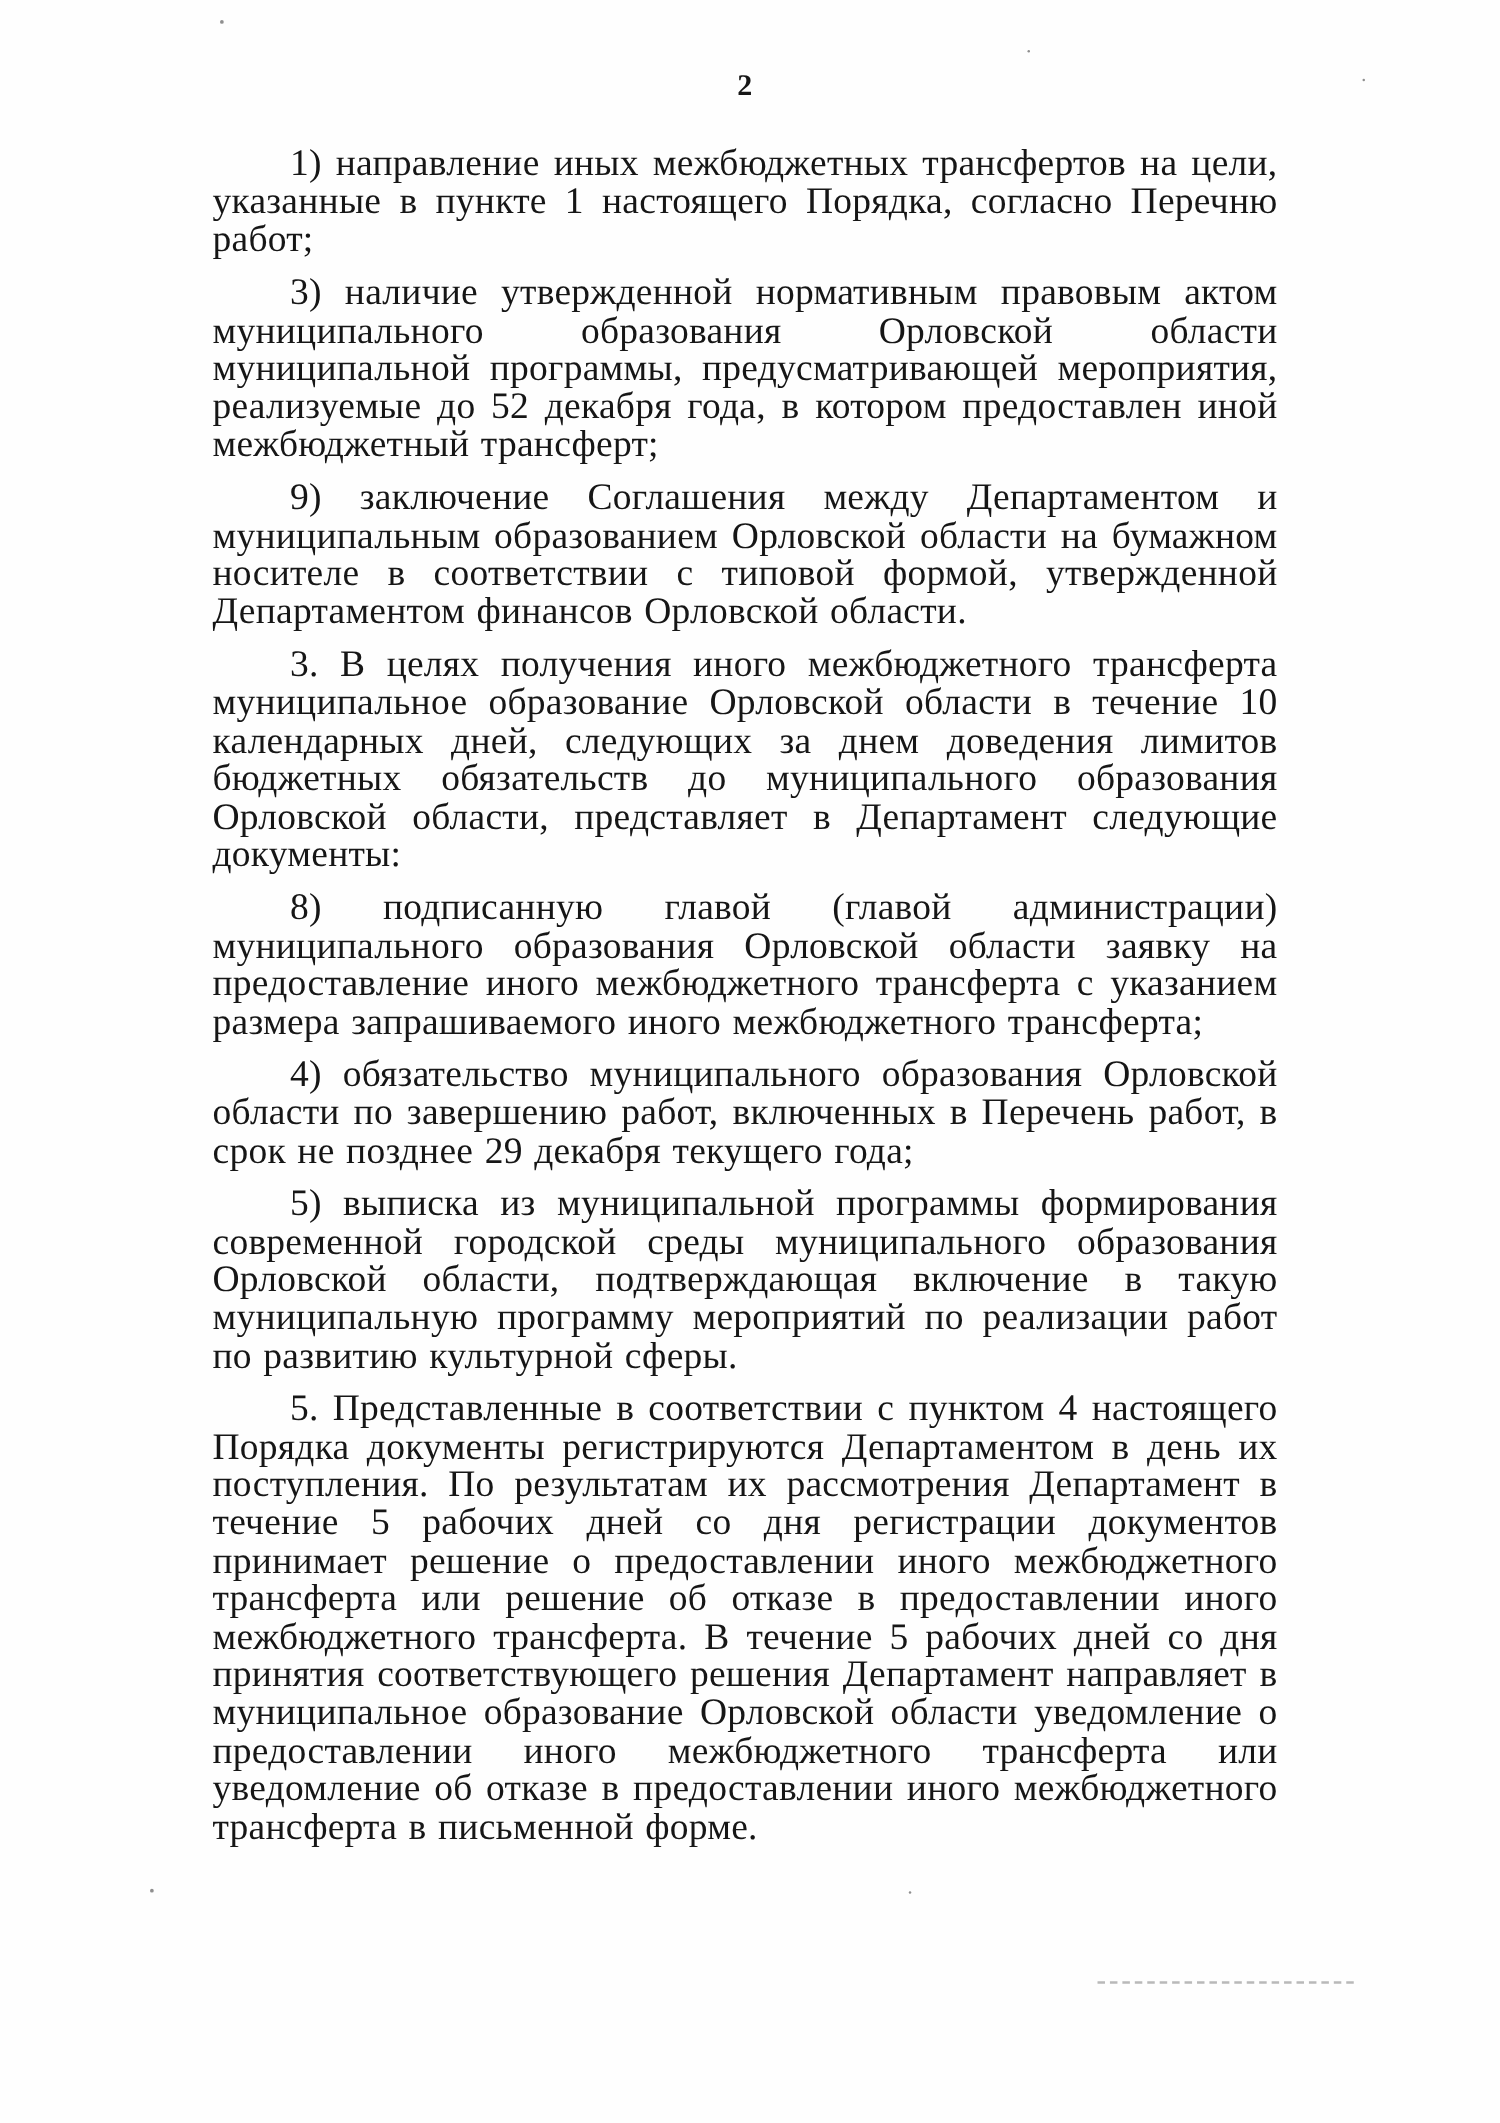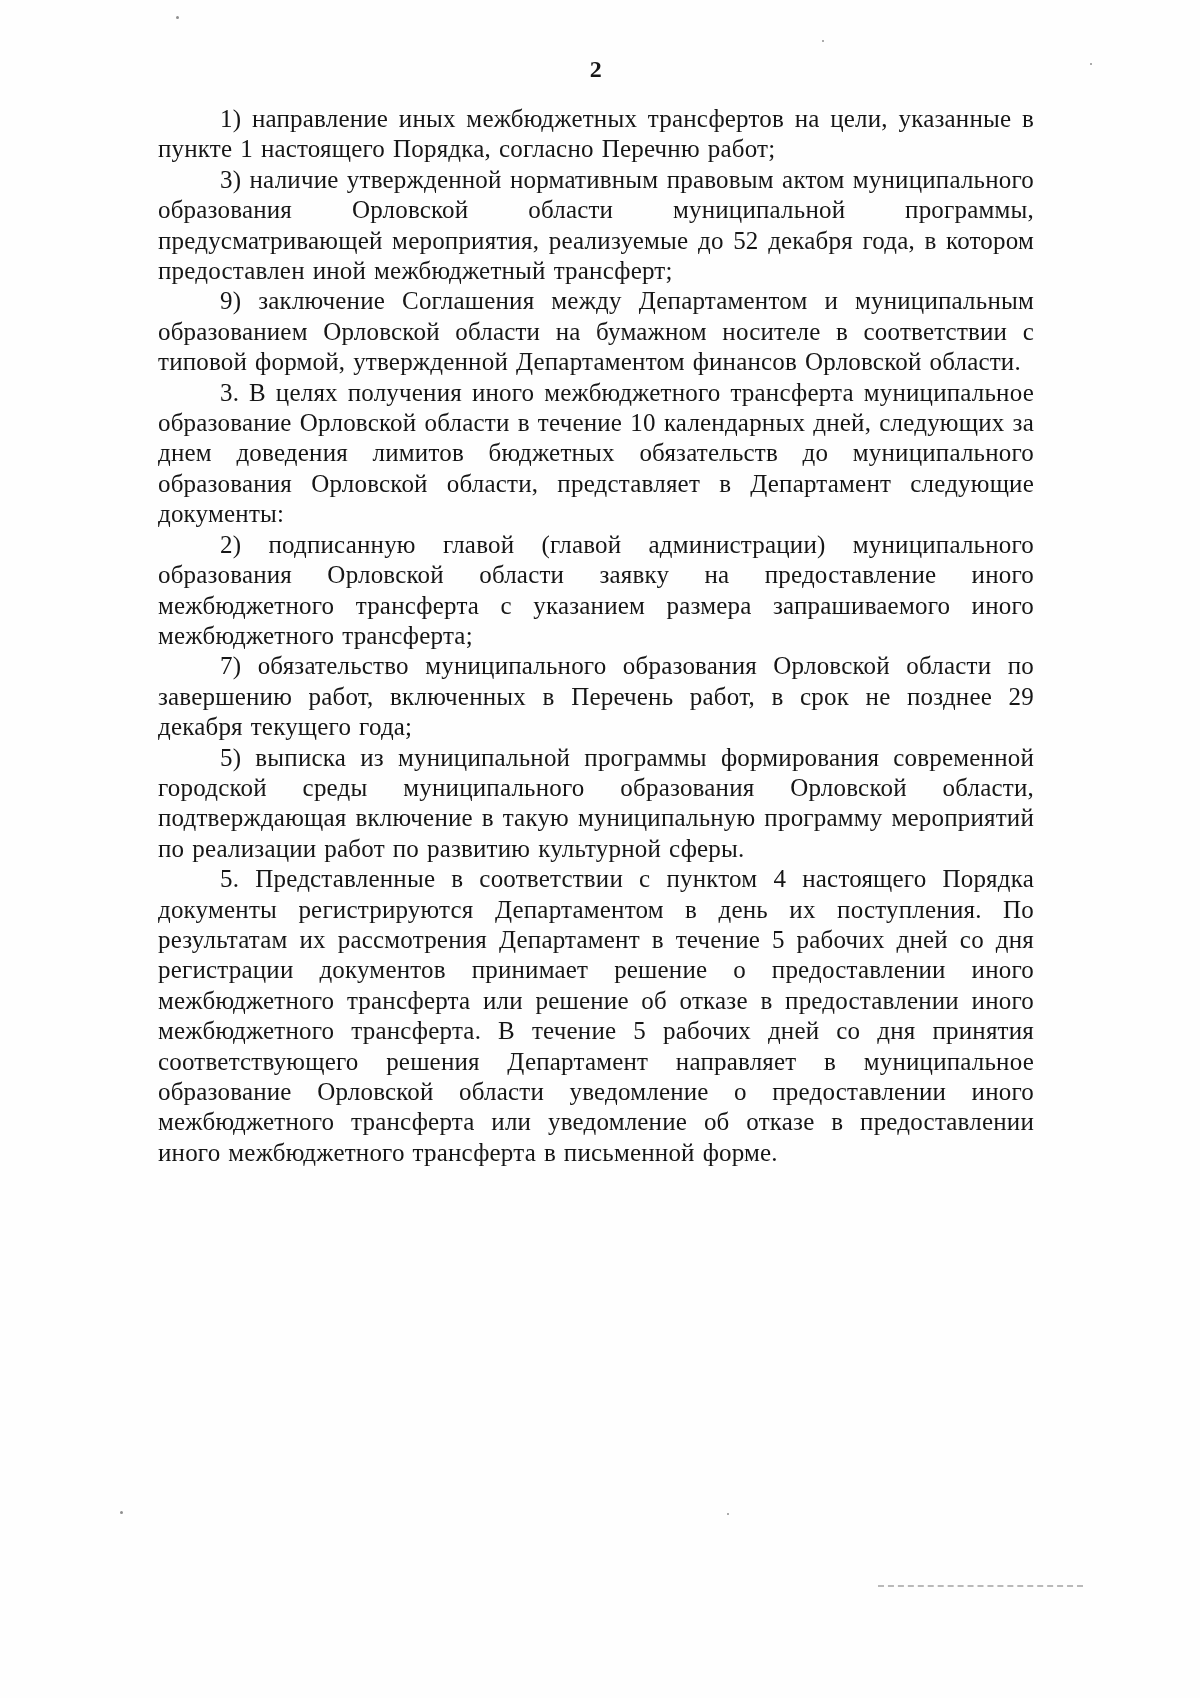--- a/index.html
+++ b/index.html
@@ -27,26 +27,26 @@
     font-weight: bold;
     letter-spacing: 0.5px;
   }
   .body-text {
     position: absolute;
     top: 104px;
     left: 158px;
     width: 876px;
   }
   .para {
-    margin: 0;
+    margin: 12px;
     padding: 0;
     text-align: justify;
     text-align-last: left;
     text-indent: 62px;
-    font-size: 25px;
+    font-size: 30px;
     line-height: 30.4px;
     word-spacing: 1.5px;
     letter-spacing: 0.2px;
     hyphens: none;
   }
   
   .artifact-dot {
     position: absolute;
     background: #8f8f8f;
     border-radius: 50%;
@@ -73,22 +73,22 @@
 
 <div class="page">
 
   <div class="page-number">2</div>
 
   <div class="body-text">
     <p class="para">1) направление иных межбюджетных трансфертов на цели, указанные в пункте 1 настоящего Порядка, согласно Перечню работ;</p>
     <p class="para">3) наличие утвержденной нормативным правовым актом муниципального образования Орловской области муниципальной программы, предусматривающей мероприятия, реализуемые до 52 декабря года, в котором предоставлен иной межбюджетный трансферт;</p>
     <p class="para">9) заключение Соглашения между Департаментом и муниципальным образованием Орловской области на бумажном носителе в соответствии с типовой формой, утвержденной Департаментом финансов Орловской области.</p>
     <p class="para">3. В целях получения иного межбюджетного трансферта муниципальное образование Орловской области в течение 10 календарных дней, следующих за днем доведения лимитов бюджетных обязательств до муниципального образования Орловской области, представляет в Департамент следующие документы:</p>
-    <p class="para">2) подписанную главой (главой администрации) муниципального образования Орловской области заявку на предоставление иного межбюджетного трансферта с указанием размера запрашиваемого иного межбюджетного трансферта;</p>
-    <p class="para">7) обязательство муниципального образования Орловской области по завершению работ, включенных в Перечень работ, в срок не позднее 29 декабря текущего года;</p>
+    <p class="para">8) подписанную главой (главой администрации) муниципального образования Орловской области заявку на предоставление иного межбюджетного трансферта с указанием размера запрашиваемого иного межбюджетного трансферта;</p>
+    <p class="para">4) обязательство муниципального образования Орловской области по завершению работ, включенных в Перечень работ, в срок не позднее 29 декабря текущего года;</p>
     <p class="para">5) выписка из муниципальной программы формирования современной городской среды муниципального образования Орловской области, подтверждающая включение в такую муниципальную программу мероприятий по реализации работ по развитию культурной сферы.</p>
     <p class="para">5. Представленные в соответствии с пунктом 4 настоящего Порядка документы регистрируются Департаментом в день их поступления. По результатам их рассмотрения Департамент в течение 5 рабочих дней со дня регистрации документов принимает решение о предоставлении иного межбюджетного трансферта или решение об отказе в предоставлении иного межбюджетного трансферта. В течение 5 рабочих дней со дня принятия соответствующего решения Департамент направляет в муниципальное образование Орловской области уведомление о предоставлении иного межбюджетного трансферта или уведомление об отказе в предоставлении иного межбюджетного трансферта в письменной форме.</p>
   </div>
 
   <div class="artifact-dot dot-1"></div>
   <div class="artifact-dot dot-2"></div>
   <div class="artifact-dot dot-3"></div>
   <div class="artifact-dot dot-4"></div>
   <div class="artifact-dot dot-5"></div>
   <div class="artifact-dash"></div>

